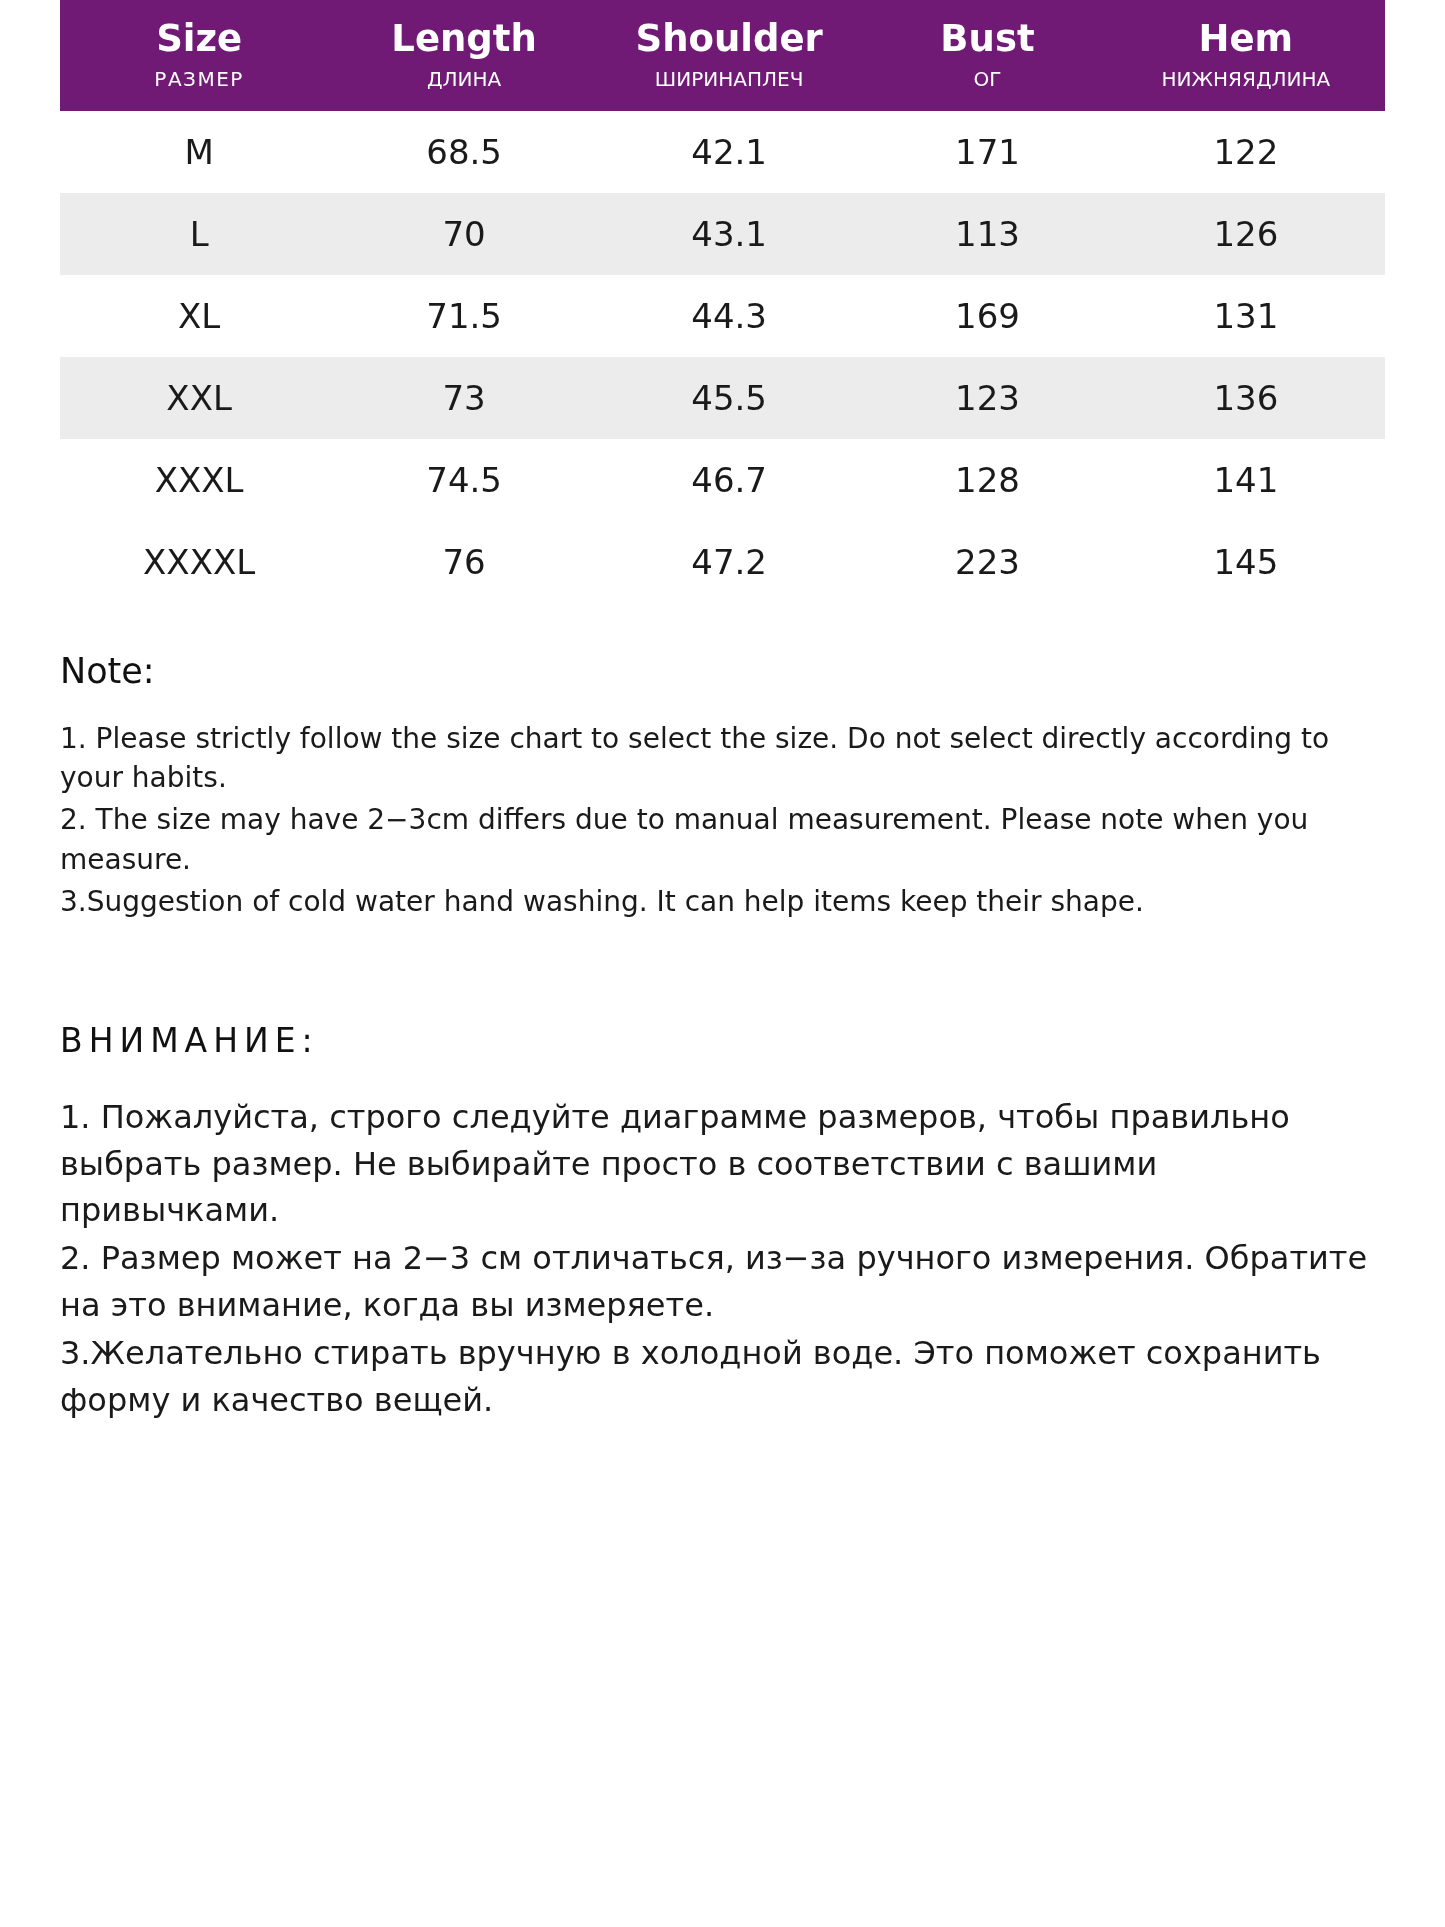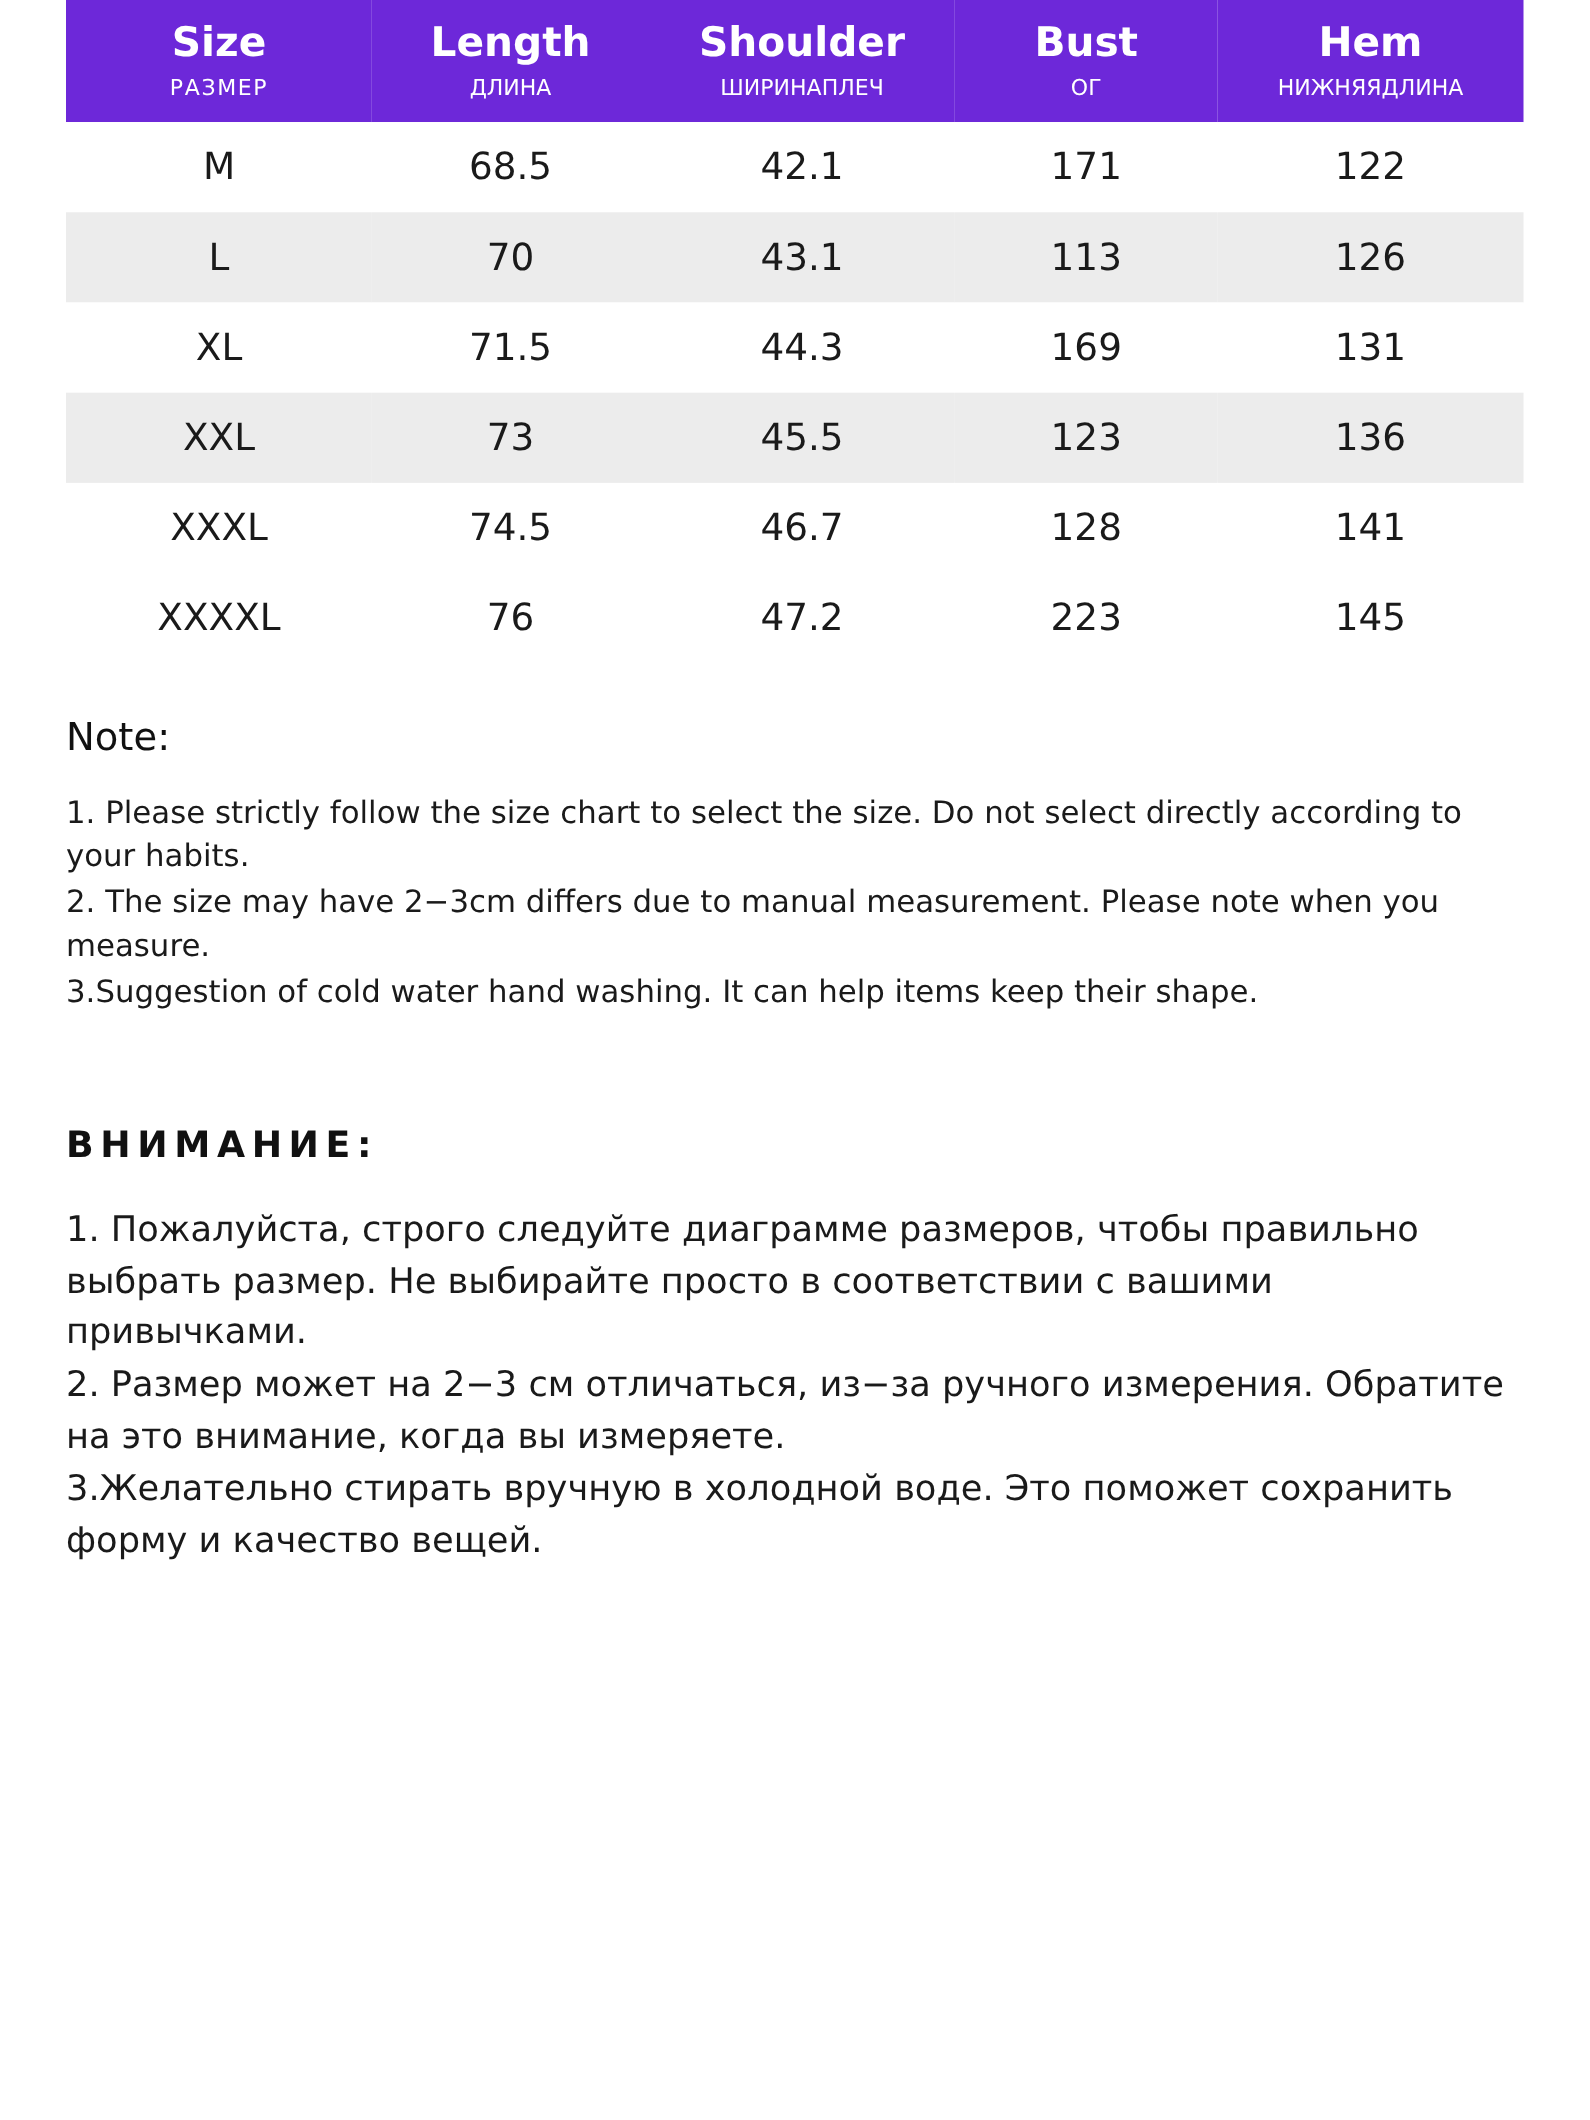--- a/index.html
+++ b/index.html
@@ -31,21 +31,21 @@
     margin-top: 60px;
     margin-bottom: 48px;
     font-family: "DejaVu Sans", sans-serif;
   }
   table.size-table {
     width: 100%;
     border-collapse: collapse;
     table-layout: fixed;
   }
   table.size-table thead th {
-    background: #6d28d9;
+    background: #701a75;
     color: #ffffff;
     padding: 18px 0 20px 0;
     vertical-align: middle;
   }
   .th-en {
     display: block;
     font-size: 37px;
     font-weight: bold;
     line-height: 1.15;
     font-family: "DejaVu Sans", sans-serif;
@@ -92,21 +92,21 @@
     font-size: 28px;
     line-height: 1.42;
     color: #1a1a1a;
     font-family: "DejaVu Sans", sans-serif;
   }
   .note-body p {
     margin: 0 0 2px 0;
   }
   .attention-heading {
     font-size: 33px;
-    font-weight: bold;
+    font-weight: normal;
     letter-spacing: 6px;
     color: #111111;
     margin-top: 100px;
     margin-bottom: 34px;
     font-family: "DejaVu Sans", sans-serif;
   }
   .ru-body {
     font-size: 32px;
     line-height: 1.45;
     color: #1a1a1a;

